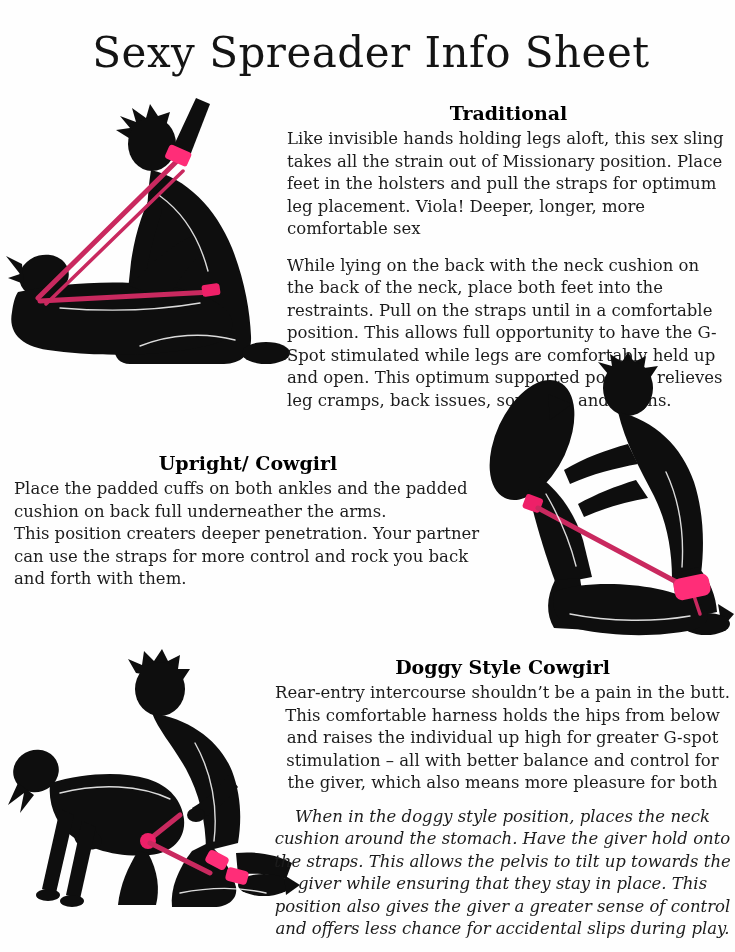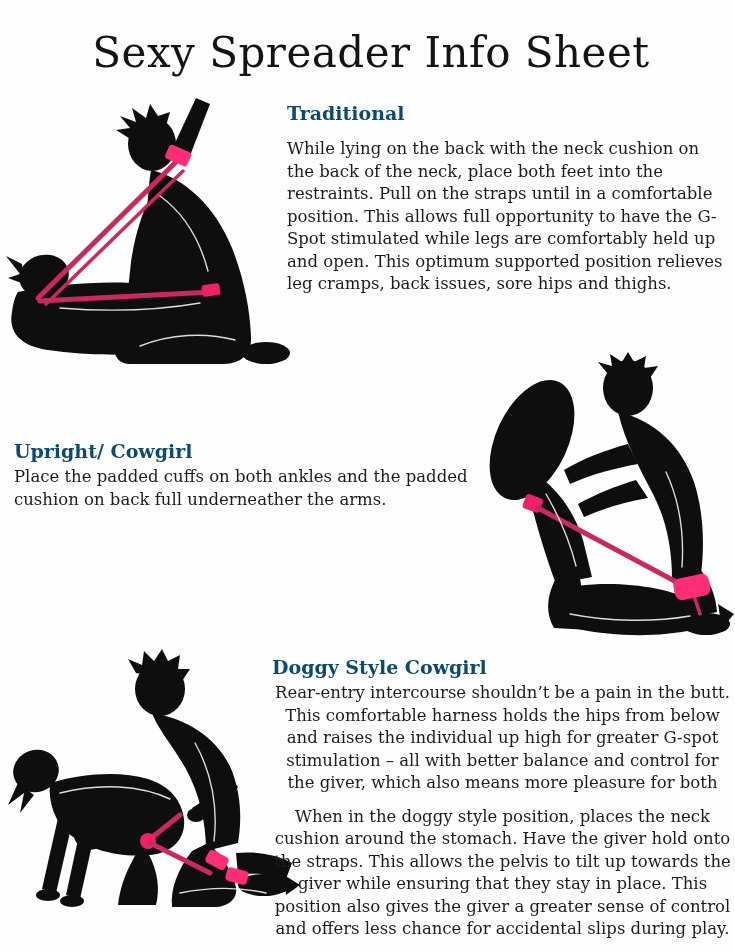--- a/index.html
+++ b/index.html
@@ -1,26 +1,26 @@
 <!DOCTYPE html>
 <html><head>
 <meta charset="utf-8">
 <style>
   html,body{margin:0;padding:0;background:#ffffff;}
   .page{position:relative;width:709px;height:952px;background:#fefefe;
         font-family:"DejaVu Serif", serif;color:#1c1c1c;overflow:hidden;padding-left:33px;}
   .title{position:absolute;top:28px;left:0;width:100%;margin:0;text-align:center;
          font-size:42px;font-weight:400;letter-spacing:.5px;color:#141414;}
-  .txt h2{margin:0 0 4px 0;text-align:left;font-size:19px;font-weight:700;color:#0c4a6e;}
+  .txt h2{margin:0 0 4px 0;text-align:center;font-size:19px;font-weight:700;color:#000000;}
   .txt p{margin:0;font-size:16.5px;line-height:22.5px;}
   .txt-1{position:absolute;left:287px;top:102px;width:443px;text-align:left;}
   .txt-1 .gap{margin-top:14px;}
-  .txt-2{position:absolute;left:14px;top:440px;width:468px;text-align:left;}
+  .txt-2{position:absolute;left:14px;top:452px;width:468px;text-align:left;}
   .txt-3{position:absolute;left:272px;top:656px;width:461px;text-align:center;}
-  .txt-3 .gap{margin-top:11px;}
+  .txt-3 .gap{margin-top:11px;font-style:italic;}
   .ill{position:absolute;margin:0;}
   .ill-1{left:0;top:96px;}
   .ill-2{left:470px;top:352px;}
   .ill-3{left:0;top:643px;}
   .sil{fill:#0e0e0e;}
   .strap{stroke:#c9295f;stroke-width:5;fill:none;stroke-linecap:round;}
   .strap-thin{stroke:#c9295f;stroke-width:3.5;fill:none;stroke-linecap:round;}
   .cuff{fill:#ff2d78;}
   .knob{fill:#ee2068;}
   .wline{fill:none;stroke:#ffffff;stroke-width:1.4;opacity:.85;stroke-linecap:round;}
@@ -58,26 +58,28 @@
       <g class="wline">
         <path d="M160,100 C185,118 200,145 208,175"></path>
         <path d="M60,212 C110,216 160,214 200,207"></path>
         <path d="M140,250 C170,238 205,236 235,244"></path>
       </g>
     </svg>
   </figure>
 
   <section class="txt txt-1">
     <h2>Traditional</h2>
+    <p>Like invisible hands holding legs aloft, this sex sling takes all the strain out of Missionary position. Place feet in the holsters and pull the straps for optimum leg placement. Viola! Deeper, longer, more comfortable sex</p>
     <p class="gap">While lying on the back with the neck cushion on the back of the neck, place both feet into the restraints. Pull on the straps until in a comfortable position. This allows full opportunity to have the G-Spot stimulated while legs are comfortably held up and open. This optimum supported position relieves leg cramps, back issues, sore hips and thighs.</p>
   </section>
 
   <section class="txt txt-2">
     <h2>Upright/ Cowgirl</h2>
     <p>Place the padded cuffs on both ankles and the padded cushion on back full underneather the arms.</p>
+    <p>This position creaters deeper penetration. Your partner can use the straps for more control and rock you back and forth with them.</p>
   </section>
 
   <figure class="ill ill-2">
     <svg width="265" height="292" viewBox="0 0 265 292">
       <g class="sil">
         <ellipse cx="62" cy="88" rx="36" ry="64" transform="rotate(25 62 88)"></ellipse>
         <path d="M78,42 L102,52 L80,68 Z"></path>
         <path d="M70,125 C90,140 105,162 113,188 L122,225 L86,232 C74,200 64,165 58,138 Z"></path>
         <path d="M85,228 C76,246 76,262 84,276 L120,278 C116,258 112,240 110,226 Z"></path>
       </g>

